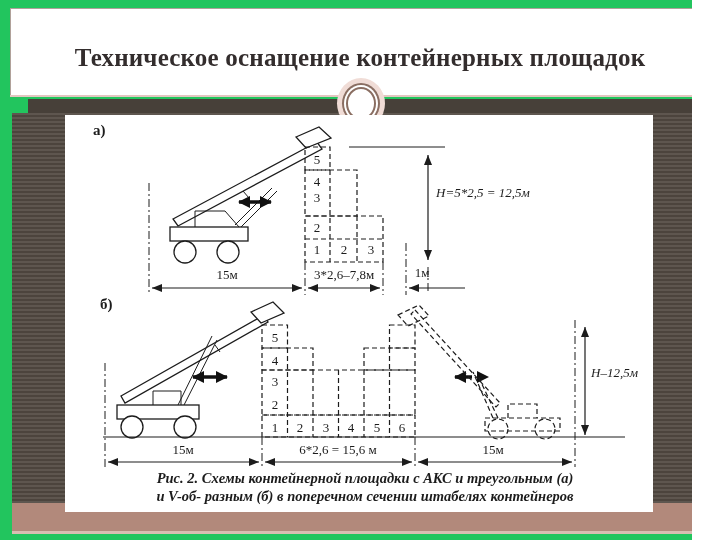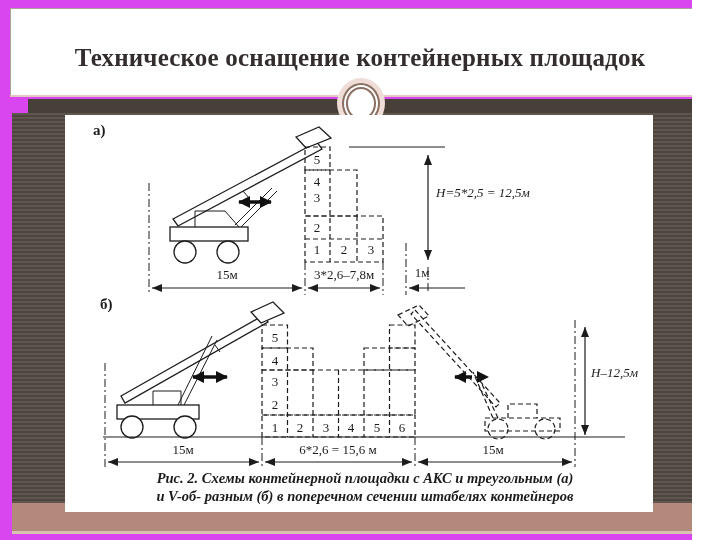--- a/index.html
+++ b/index.html
@@ -1,16 +1,16 @@
 <!DOCTYPE html>
 <html><head>
 <meta charset="utf-8">
 <style>
   html,body{margin:0;padding:0;background:#ffffff;}
-  .slide{position:relative;width:692px;height:540px;background:#d946ef;overflow:hidden;
+  .slide{position:relative;width:692px;height:540px;background:#22c55e;overflow:hidden;
          font-family:"Liberation Serif","DejaVu Serif",serif;}
   .header-frame{position:absolute;left:10px;top:8px;width:695px;height:86px;
                 border:1px solid #b0a19a;background:#ffffff;}
   .slide-title{position:absolute;left:0;top:44px;width:720px;text-align:center;
                font-size:25px;font-weight:bold;color:#332d2d;letter-spacing:.2px;}
   .pink-rule{position:absolute;left:10px;top:95px;width:696px;height:2px;background:#e3c6c0;}
   .dark-band{position:absolute;left:28px;top:99px;width:664px;height:14px;background:#474039;}
   .stripes{position:absolute;left:12px;top:113px;width:696px;height:390px;
            background:repeating-linear-gradient(to bottom,#5e564f 0 2px,#4c443d 2px 4px);}
   .mauve-strip{position:absolute;left:12px;top:503px;width:696px;height:28px;background:#b2897b;}

